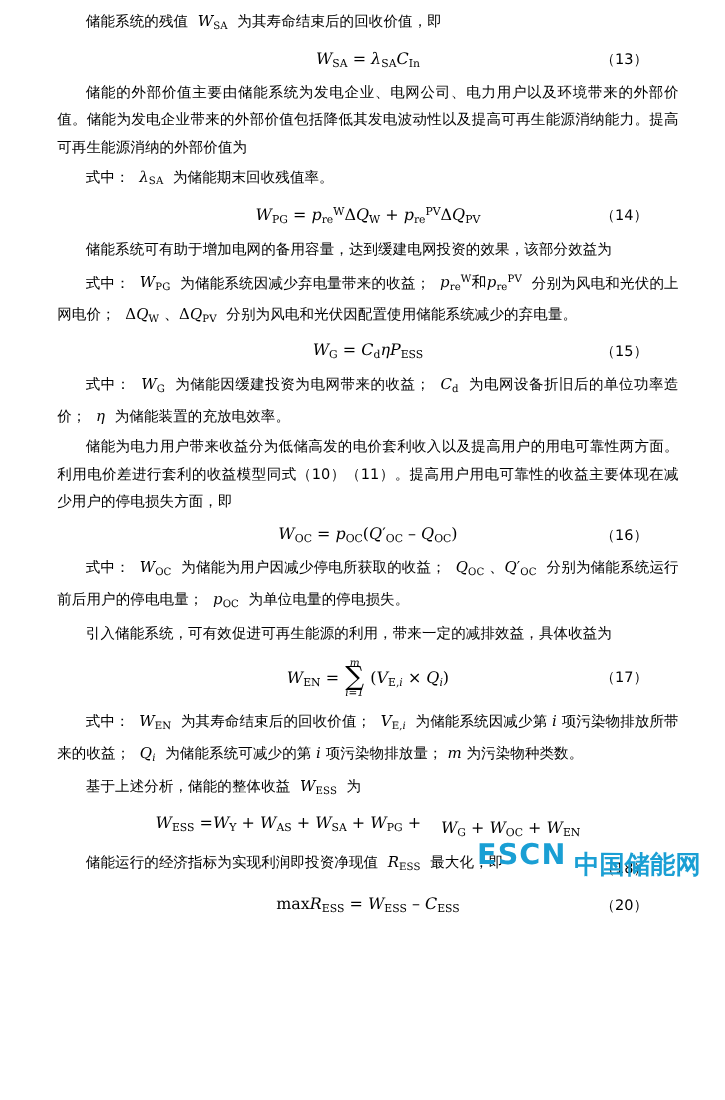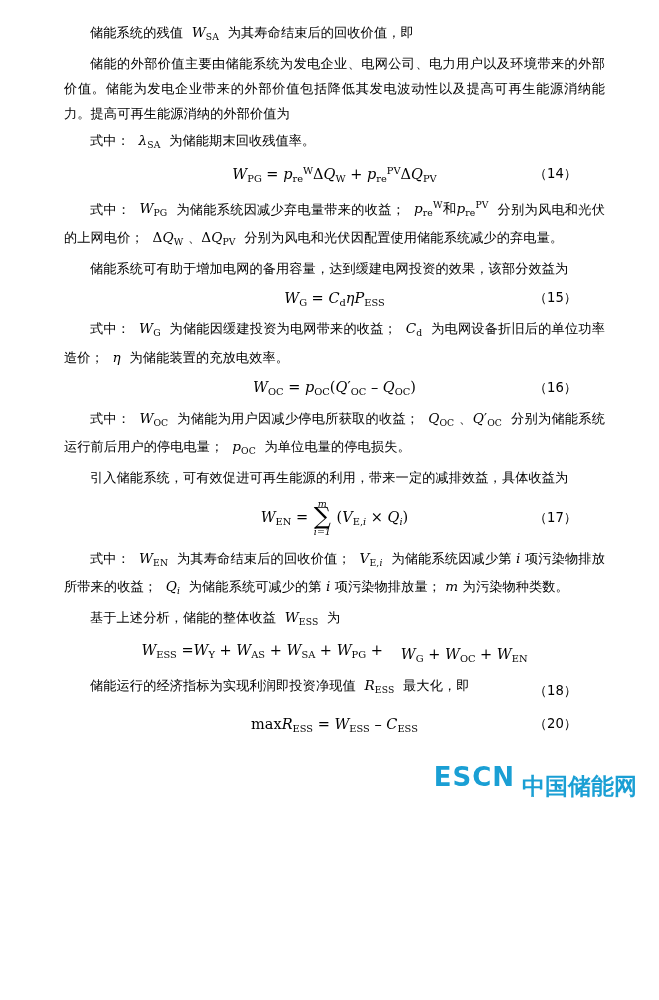--- a/index.html
+++ b/index.html
@@ -12,21 +12,21 @@
     background: #ffffff;
     font-family: "DejaVu Sans", "Liberation Sans", sans-serif;
     color: #000000;
     position: relative;
     overflow: hidden;
   }
   .page {
     position: relative;
     width: 659px;
     height: 812px;
-    padding: 12px;
+    padding: 0;
     box-sizing: border-box;
   }
   .content {
     padding: 8px 42px 0 52px;
     box-sizing: border-box;
   }
   p.para {
     margin: 0 0 2px 0;
     font-size: 13.2px;
     line-height: 25px;
@@ -141,65 +141,72 @@
 
 <div class="page">
   <div class="content">
 
     <p class="para">
       <span>储能系统的残值</span>
       <span class="inl">&nbsp;<i class="v">W</i><sub>SA</sub>&nbsp;</span>
       <span>为其寿命结束后的回收价值，即</span>
     </p>
 
+    <div class="eq-row">
+      <span class="eq-body">
+        <i class="v">W</i><sub>SA</sub> = <i class="v">λ</i><sub>SA</sub><i class="v">C</i><sub>In</sub>
+      </span>
+      <span class="eq-num">（13）</span>
+    </div>
 
     <p class="para">储能的外部价值主要由储能系统为发电企业、电网公司、电力用户以及环境带来的外部价值。储能为发电企业带来的外部价值包括降低其发电波动性以及提高可再生能源消纳能力。提高可再生能源消纳的外部价值为</p>
 
     <p class="para">
       <span>式中：</span>
       <span class="inl">&nbsp;<i class="v">λ</i><sub>SA</sub>&nbsp;</span>
       <span>为储能期末回收残值率。</span>
     </p>
 
     <div class="eq-row">
       <span class="eq-body">
         <i class="v">W</i><sub>PG</sub> = <i class="v">p</i><sub>re</sub><sup>W</sup>Δ<i class="v">Q</i><sub>W</sub> + <i class="v">p</i><sub>re</sub><sup>PV</sup>Δ<i class="v">Q</i><sub>PV</sub>
       </span>
       <span class="eq-num">（14）</span>
     </div>
+
+    <p class="para">储能系统可有助于增加电网的备用容量，达到缓建电网投资的效果，该部分效益为</p>
 
     <p class="para">
       <span>式中：</span>
       <span class="inl">&nbsp;<i class="v">W</i><sub>PG</sub>&nbsp;</span>
       <span>为储能系统因减少弃电量带来的收益；</span>
       <span class="inl">&nbsp;<i class="v">p</i><sub>re</sub><sup>W</sup>和<i class="v">p</i><sub>re</sub><sup>PV</sup>&nbsp;</span>
       <span>分别为风电和光伏的上网电价；</span>
       <span class="inl">&nbsp;Δ<i class="v">Q</i><sub>W</sub> 、Δ<i class="v">Q</i><sub>PV</sub>&nbsp;</span>
       <span>分别为风电和光伏因配置使用储能系统减少的弃电量。</span>
     </p>
 
-    <p class="para">储能系统可有助于增加电网的备用容量，达到缓建电网投资的效果，该部分效益为</p>
-
     <div class="eq-row">
       <span class="eq-body">
         <i class="v">W</i><sub>G</sub> = <i class="v">C</i><sub>d</sub><i class="v">η</i><i class="v">P</i><sub>ESS</sub>
       </span>
       <span class="eq-num">（15）</span>
     </div>
 
     <p class="para">
       <span>式中：</span>
       <span class="inl">&nbsp;<i class="v">W</i><sub>G</sub>&nbsp;</span>
       <span>为储能因缓建投资为电网带来的收益；</span>
       <span class="inl">&nbsp;<i class="v">C</i><sub>d</sub>&nbsp;</span>
       <span>为电网设备折旧后的单位功率造价；</span>
       <span class="inl">&nbsp;<i class="v">η</i>&nbsp;</span>
       <span>为储能装置的充放电效率。</span>
     </p>
 
+    <p class="para">储能为电力用户带来收益分为低储高发的电价套利收入以及提高用户的用电可靠性两方面。利用电价差进行套利的收益模型同式（10）（11）。提高用户用电可靠性的收益主要体现在减少用户的停电损失方面，即</p>
 
     <div class="eq-row">
       <span class="eq-body">
         <i class="v">W</i><sub>OC</sub> = <i class="v">p</i><sub>OC</sub>(<i class="v">Q</i>′<sub>OC</sub> – <i class="v">Q</i><sub>OC</sub>)
       </span>
       <span class="eq-num">（16）</span>
     </div>
 
     <p class="para">
       <span>式中：</span>

